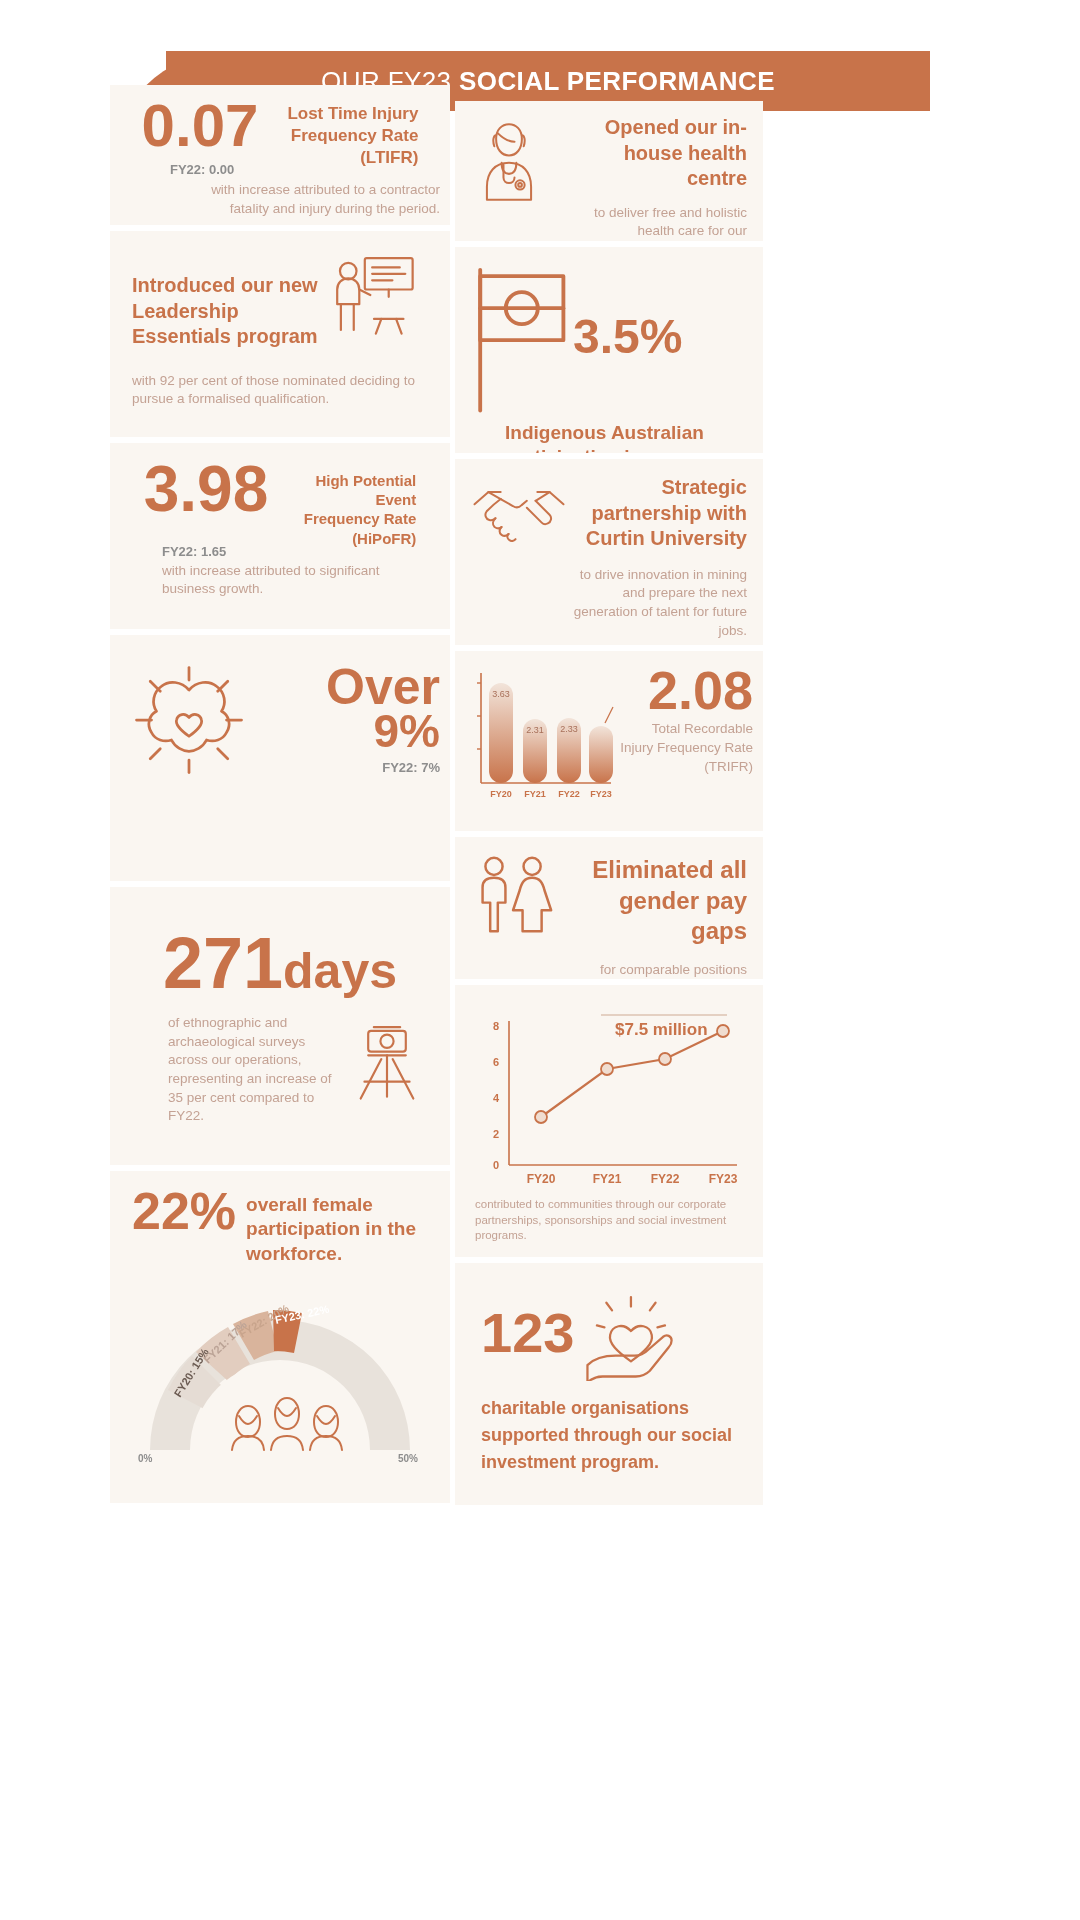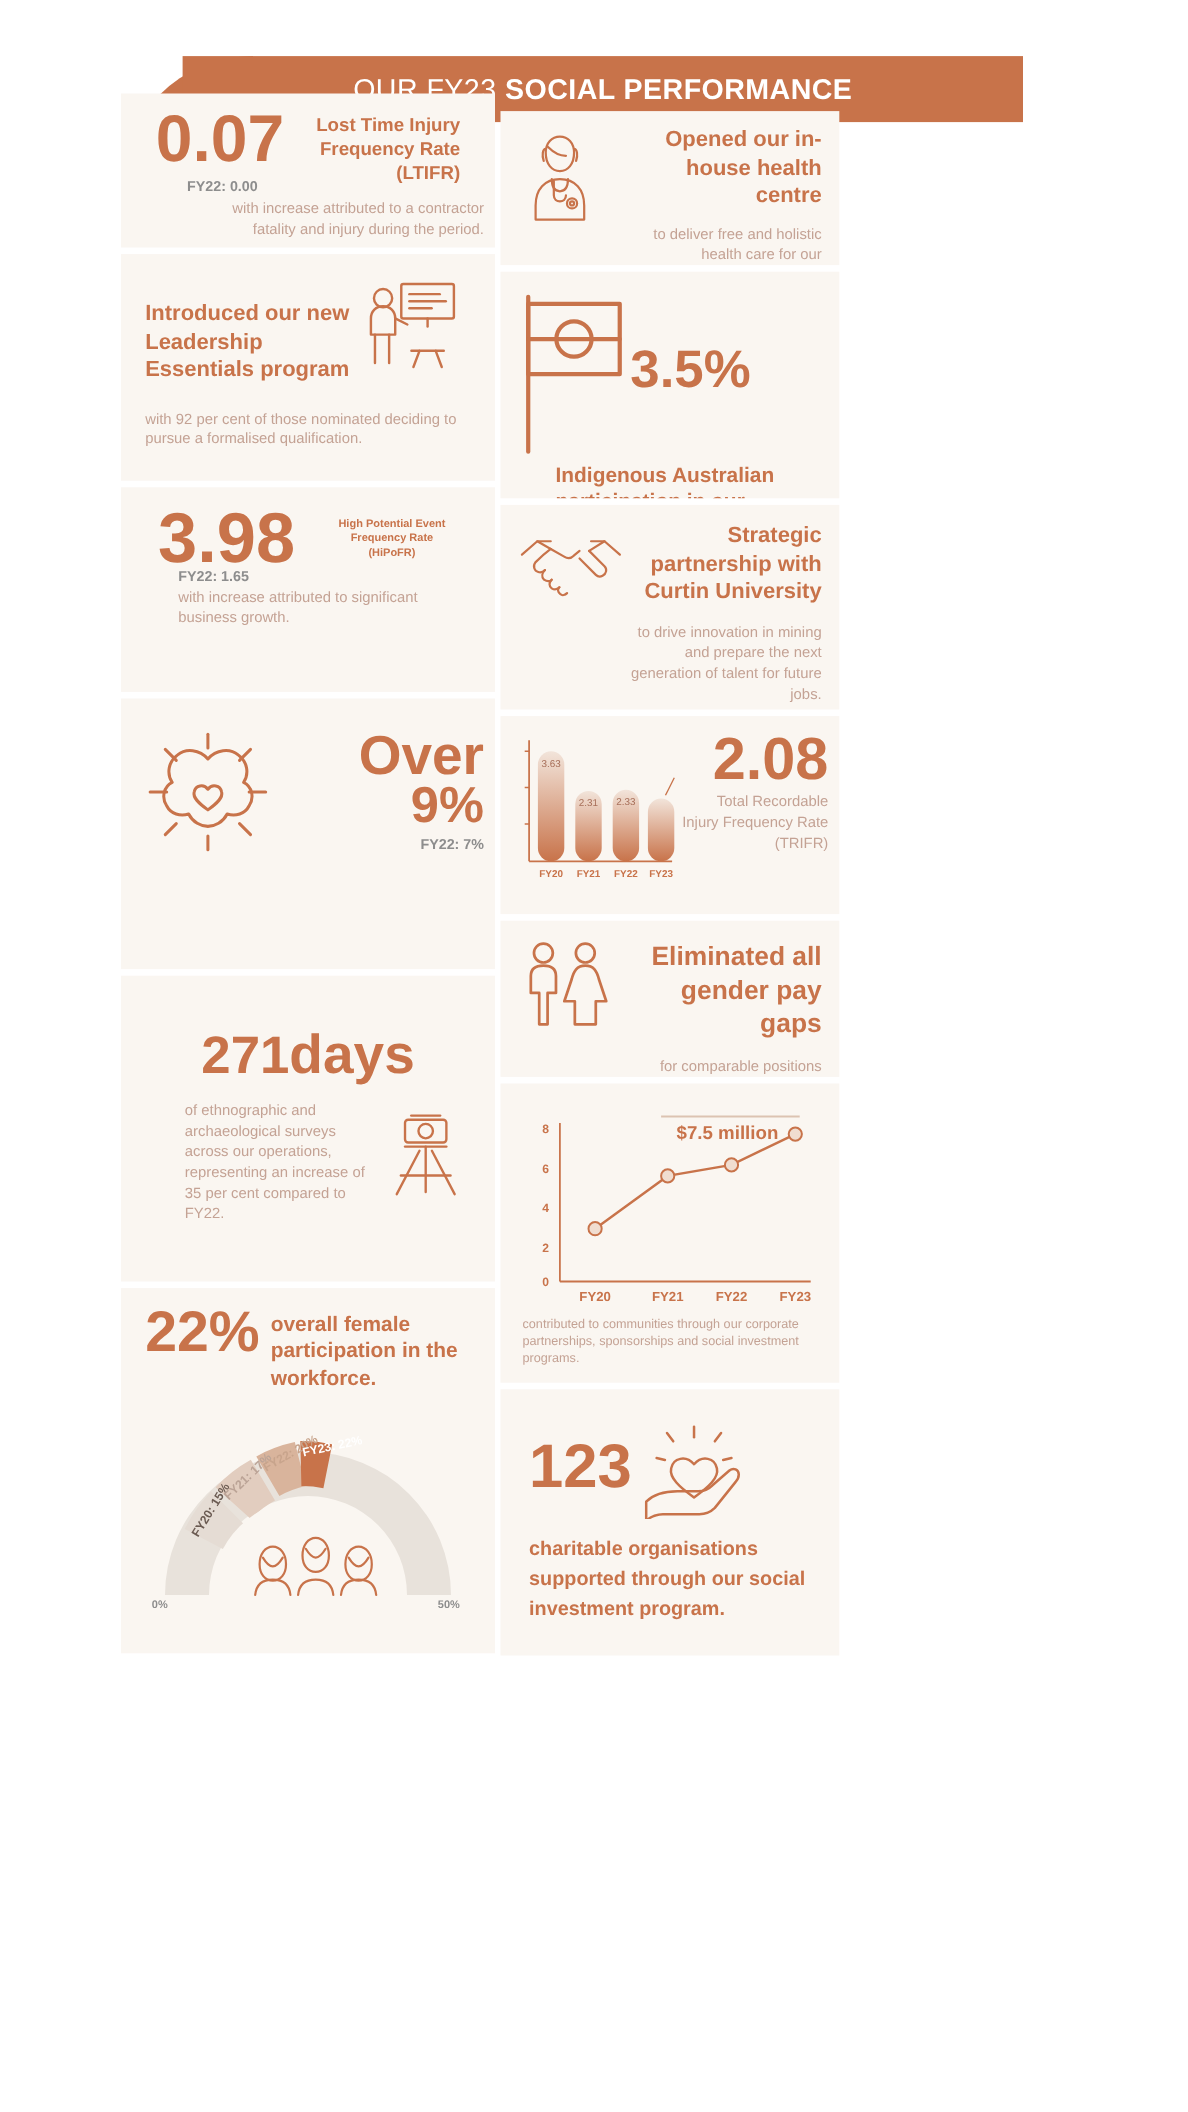--- a/index.html
+++ b/index.html
@@ -91,21 +91,21 @@
   
   .c-indig { height:206px; padding:10px 20px 14px 6px; }
   .indig-top { display:flex; align-items:center; }
   .indig-num { font-size:48px; }
   .indig-txt { font-size:19px; margin-top:4px; padding-left:44px; }
 
   
   .c-hipo { height:186px; }
   .hipo-row { display:flex; align-items:flex-start; justify-content:center; gap:28px; padding-top:16px;}
   .hipo-num { font-size:64px; }
-  .hipo-lbl { font-size:10px; text-align:center; padding-top:12px; max-width:120px; }
+  .hipo-lbl { font-size:15px; text-align:right; padding-top:12px; max-width:120px; }
   .hipo-fy { margin-left:52px; margin-top:-4px; }
   .hipo-body { margin-left:52px; margin-top:3px; }
 
   
   .c-curtin { height:186px; display:flex; align-items:flex-start; padding:16px 16px; gap:6px;}
   .c-curtin .ic{ flex:0 0 96px; }
   .c-curtin .tx{ flex:1; text-align:right; }
 
   
   .c-psych { height:246px; }
@@ -117,21 +117,21 @@
   
   .c-trifr { height:180px; position:relative; }
 
   
   .c-gender { height:142px; display:flex; align-items:flex-start; padding:18px 16px; gap:8px;}
   .c-gender .tx { flex:1; text-align:right;}
 
   
   .c-days { height:278px; }
   .days-row { display:flex; align-items:baseline; justify-content:center; }
-  .days-num { font-size:48px; }
+  .days-num { font-size:72px; }
   .days-word { font-size:50px; color:#c8734a; font-weight:bold; }
 
   
   .c-money { height:272px; position:relative;}
 
   
   .c-female { height:332px; }
   .fem-head { display:flex; align-items:flex-start; gap:10px; padding:16px 22px 0 22px;}
   .fem-num { font-size:52px; }
   .fem-lbl { font-size:19px; padding-top:6px; }

